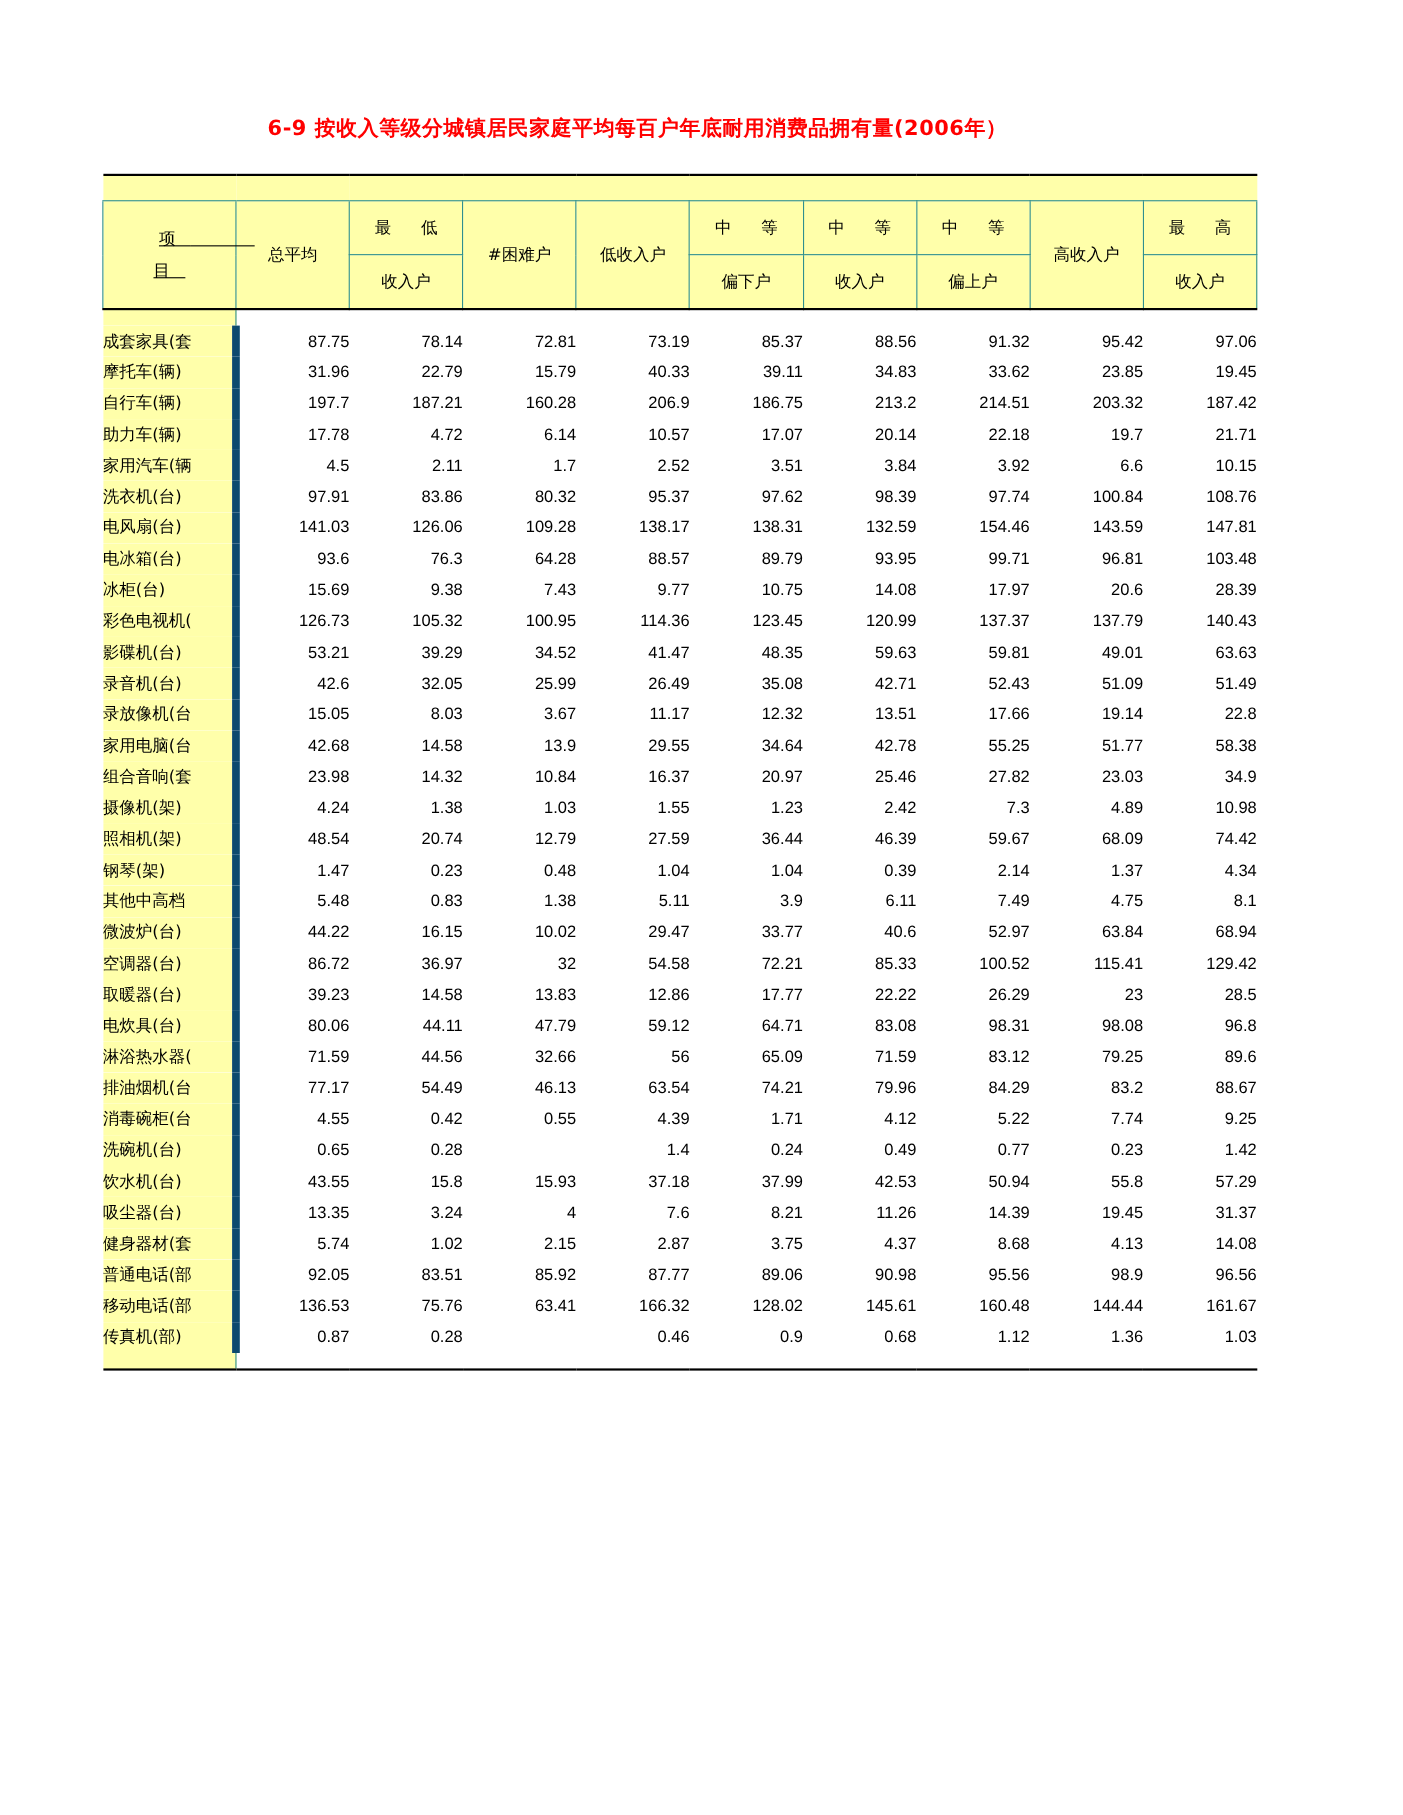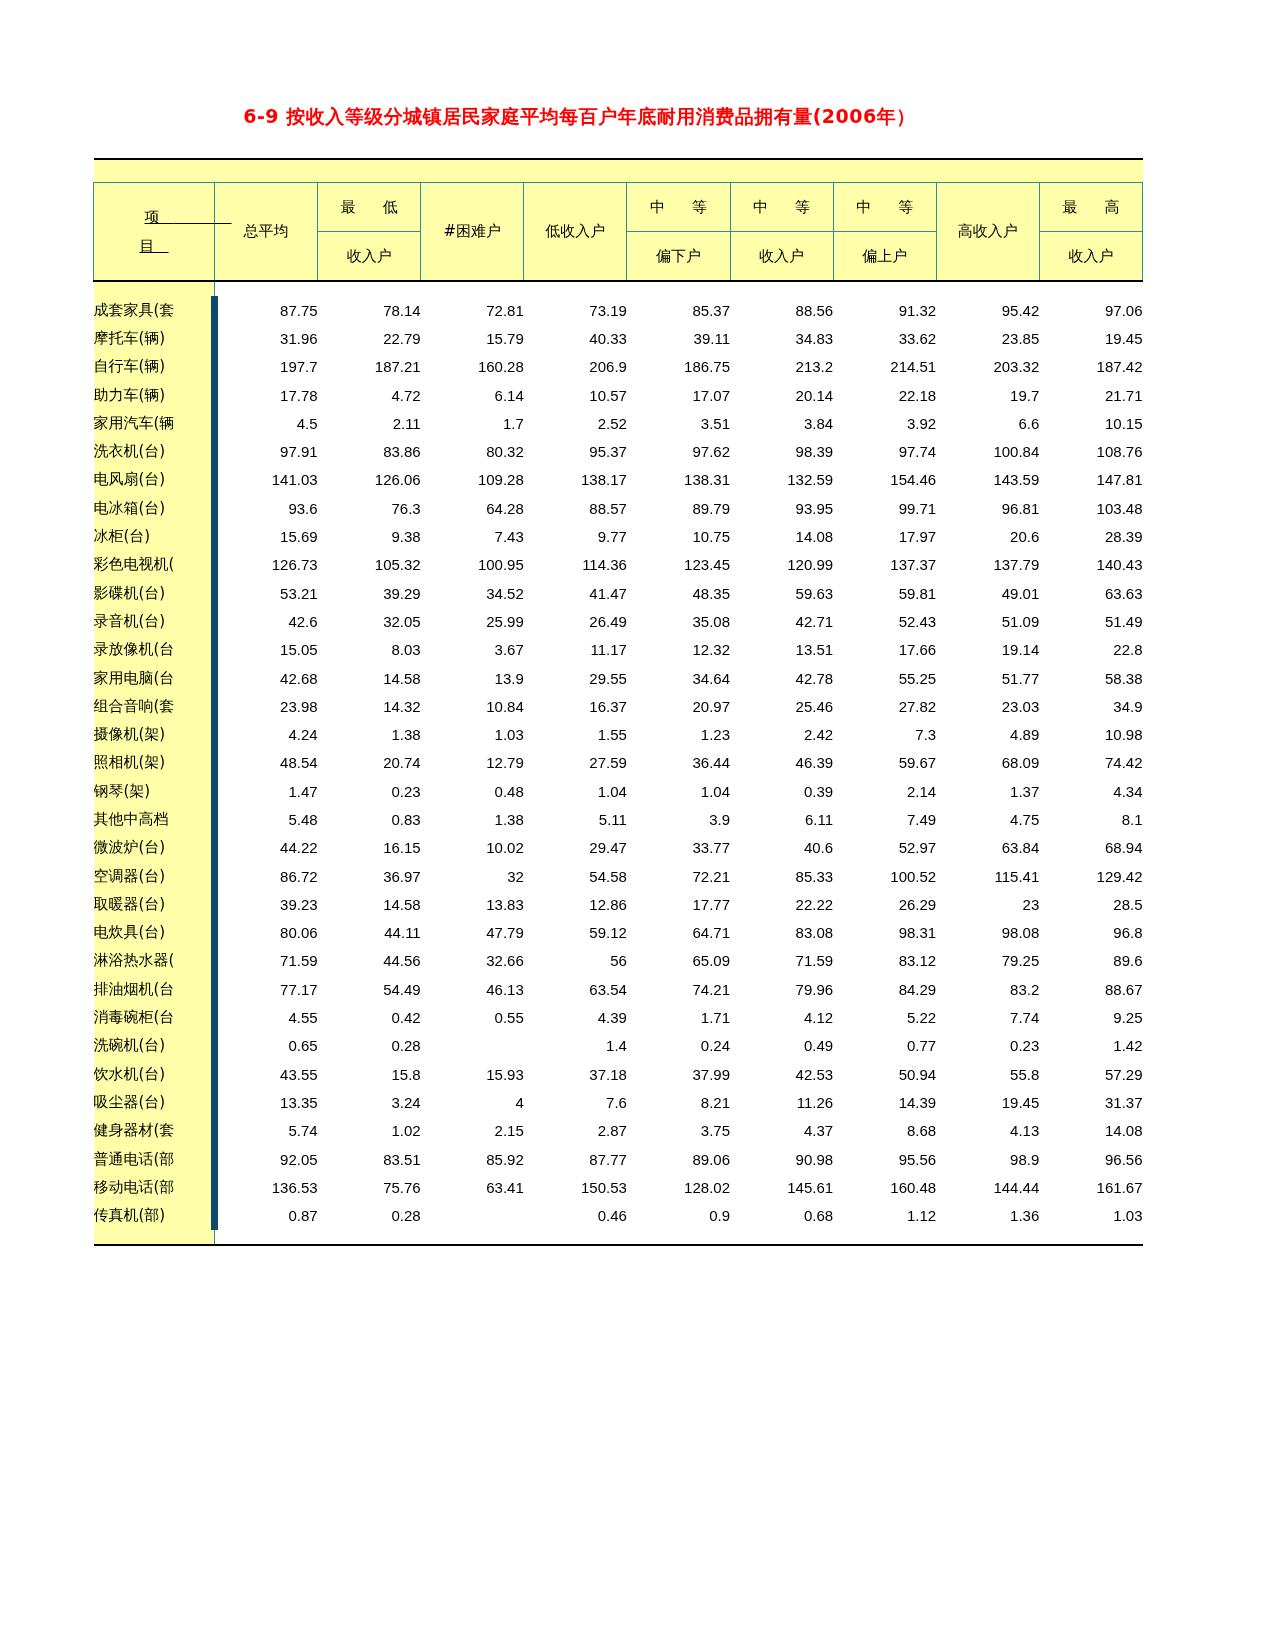--- a/index.html
+++ b/index.html
@@ -565,21 +565,21 @@
             <td class="num">90.98</td>
             <td class="num">95.56</td>
             <td class="num">98.9</td>
             <td class="num">96.56</td>
           </tr>
           <tr class="datarow">
             <td class="rowlab">移动电话(部</td>
             <td class="num">136.53</td>
             <td class="num">75.76</td>
             <td class="num">63.41</td>
-            <td class="num">150.53</td>
+            <td class="num">166.32</td>
             <td class="num">128.02</td>
             <td class="num">145.61</td>
             <td class="num">160.48</td>
             <td class="num">144.44</td>
             <td class="num">161.67</td>
           </tr>
           <tr class="datarow">
             <td class="rowlab">传真机(部)</td>
             <td class="num">0.87</td>
             <td class="num">0.28</td>

